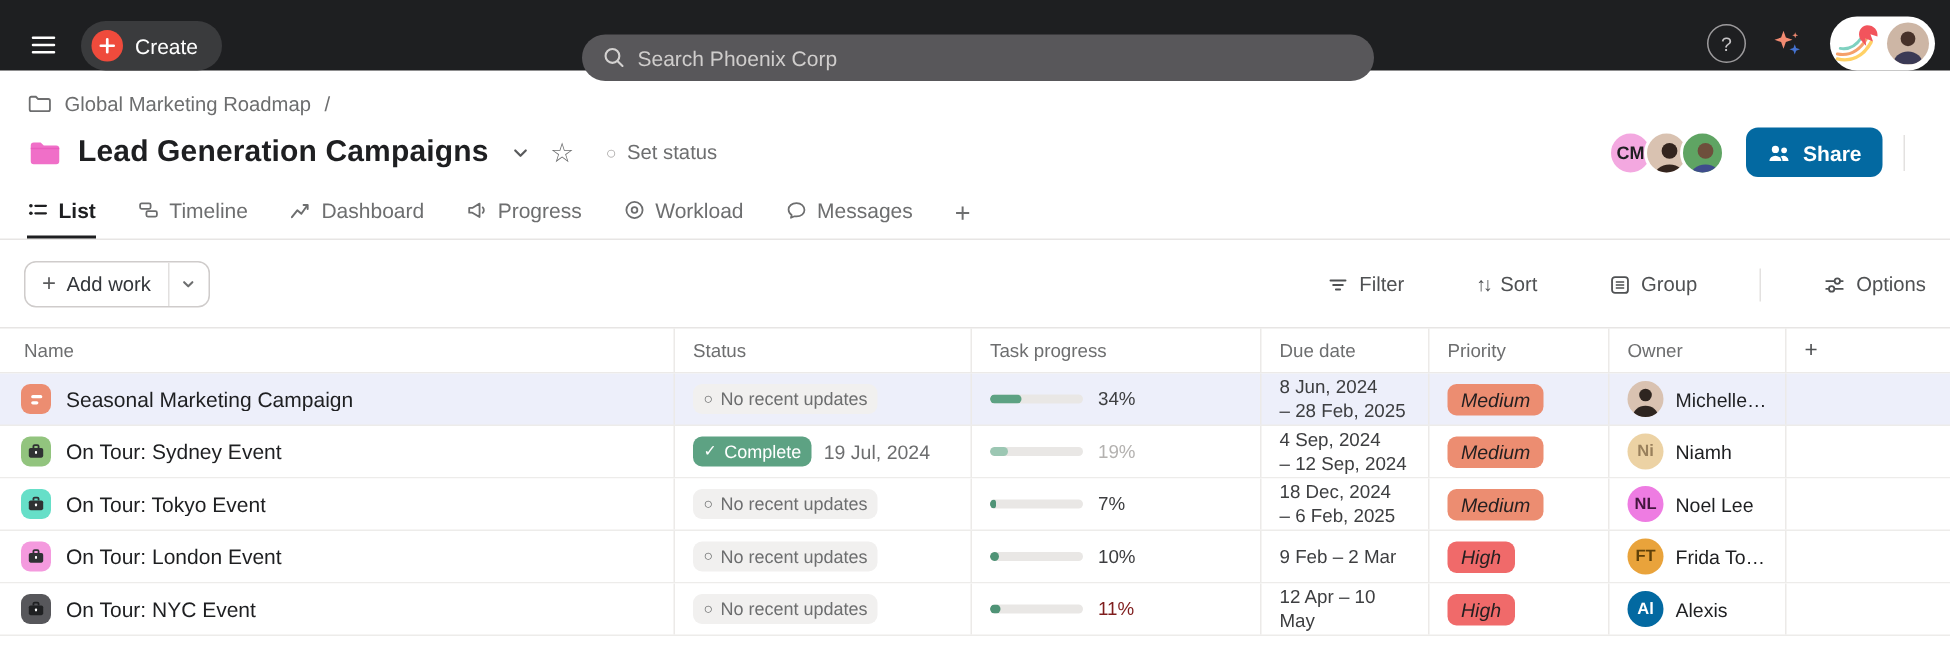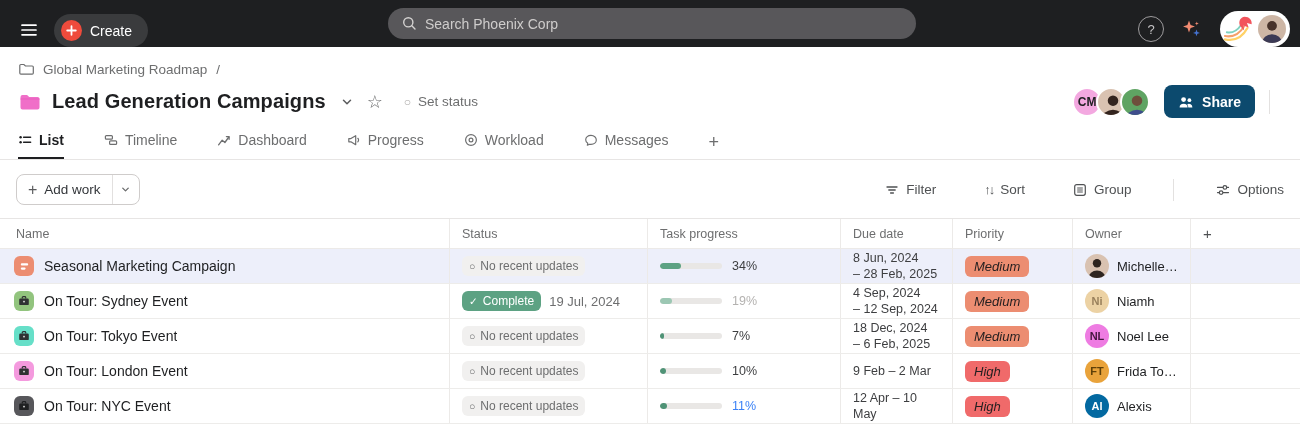--- a/index.html
+++ b/index.html
@@ -18,21 +18,21 @@
     padding:0 10px 0 12px;
   }
   .hamburger { width:34px; height:34px; display:flex; align-items:center; justify-content:center; border-radius:8px; cursor:pointer; }
   .create-btn {
     margin-left:8px; height:33px; background:#3a3b3d; border-radius:17px;
     display:flex; align-items:center; gap:8px; padding:0 16px 0 7px;
     color:#ffffff; font-size:14px; cursor:pointer;
   }
   .create-plus { width:21px; height:21px; border-radius:50%; background:#ef4b3c; display:flex; align-items:center; justify-content:center; }
   .searchbar {
-    position:absolute; left:388px; top:8px; width:528px; height:31px;
+    position:absolute; left:388px; top:23px; width:528px; height:31px;
     background:#58575a; border-radius:16px; display:flex; align-items:center;
     gap:8px; padding:0 14px; color:#cfcdcc; font-size:14px; cursor:text;
   }
   .topbar-right { margin-left:auto; display:flex; align-items:center; gap:16px; }
   .help-btn {
     width:26px; height:26px; border-radius:50%; border:1.5px solid #9d9b9d;
     color:#c6c4c6; font-size:13px; display:flex; align-items:center; justify-content:center; cursor:pointer;
   }
   .user-pill {
     width:70px; height:36px; background:#ffffff; border-radius:18px;
@@ -52,32 +52,32 @@
   .set-status .dot { color:#a9a7a6; font-size:12px; line-height:1; }
   .title-right { margin-left:auto; display:flex; align-items:center; }
   .member-stack { display:flex; align-items:center; margin-right:14px; }
   .member-stack > * { margin-left:-6px; border:2px solid #fff; }
   .member-stack > *:first-child { margin-left:0; }
   .init-avatar {
     width:30px; height:30px; border-radius:50%; display:flex; align-items:center; justify-content:center;
     font-size:12px; font-weight:700; flex:none; cursor:pointer;
   }
   .share-btn {
-    height:33px; background:#0c4a6e; color:#fff; border:none; border-radius:8px;
+    height:33px; background:#0369a1; color:#fff; border:none; border-radius:8px;
     display:flex; align-items:center; gap:8px; padding:0 14px; font-size:14px; font-weight:600;
     font-family:inherit; cursor:pointer;
   }
   .header-divider { width:1px; height:24px; background:#e3e1e0; margin:0 14px; }
   .customize-btn {
     height:33px; background:#fff; color:#1e1f21; border:1px solid #d2cfce; border-radius:8px;
     display:flex; align-items:center; gap:8px; padding:0 12px; font-size:14px; font-family:inherit; cursor:pointer;
   }
 
   
-  .tabs-row { display:flex; align-items:flex-end; gap:40px; padding:14px 18px 0 18px; border-bottom:1px solid #e7e5e4; }
+  .tabs-row { display:flex; align-items:flex-end; gap:28px; padding:14px 18px 0 18px; border-bottom:1px solid #e7e5e4; }
   .tab { display:flex; align-items:center; gap:7px; color:#6d6e6f; font-size:14px; padding-bottom:9px; cursor:pointer; border-bottom:2px solid transparent; }
   .tab.active { color:#1e1f21; font-weight:700; border-bottom-color:#1e1f21; }
   .tab-add { color:#6d6e6f; font-size:18px; padding-bottom:8px; cursor:pointer; line-height:1; }
 
   
   .toolbar { display:flex; align-items:center; padding:14px 16px 13px 16px; }
   .add-work { display:flex; align-items:stretch; border:1px solid #cfcccb; border-radius:8px; height:31px; overflow:hidden; background:#fff; }
   .add-work .main { display:flex; align-items:center; gap:7px; padding:0 11px; font-size:13.5px; color:#33363a; cursor:pointer; }
   .add-work .caret { display:flex; align-items:center; justify-content:center; width:27px; border-left:1px solid #e2e0df; color:#6d6e6f; cursor:pointer; }
   .toolbar-right { margin-left:auto; display:flex; align-items:center; gap:48px; color:#4f5153; font-size:13.5px; }
@@ -524,21 +524,21 @@
         <span class="status-pill" style="background: rgb(241, 240, 239); color: rgb(109, 110, 111);">
           <span class="s-ico">○</span>
           <span>No recent updates</span>
         </span>
         <span class="status-date"></span>
       </div>
       <div class="cell progress-cell">
         <span class="bar">
             <span class="fill" style="width: 11%; background: rgb(79, 147, 118);"></span>
           </span>
-        <span class="pct" style="color: #3b82f6;">11%</span>
+        <span class="pct" style="color: #7f1d1d;">11%</span>
       </div>
       <div class="cell due-cell">
         <span class="due-wrap">
             <span>12 Apr – 10 May</span>
             <span></span>
           </span>
       </div>
       <div class="cell">
         <span class="prio-pill" style="background: rgb(240, 106, 106);">High</span>
       </div>

